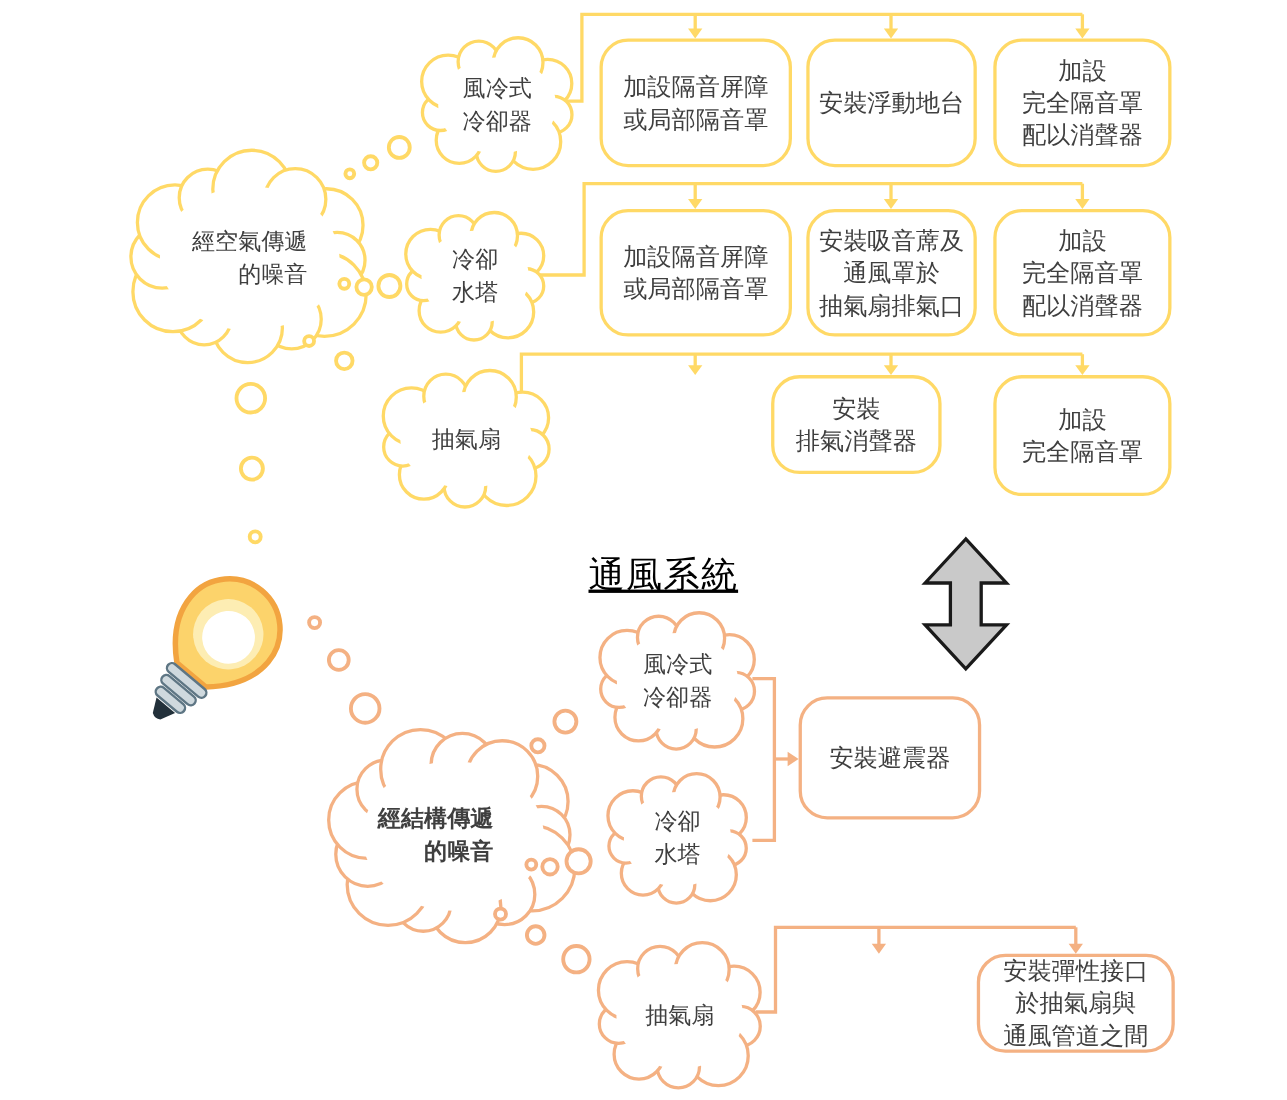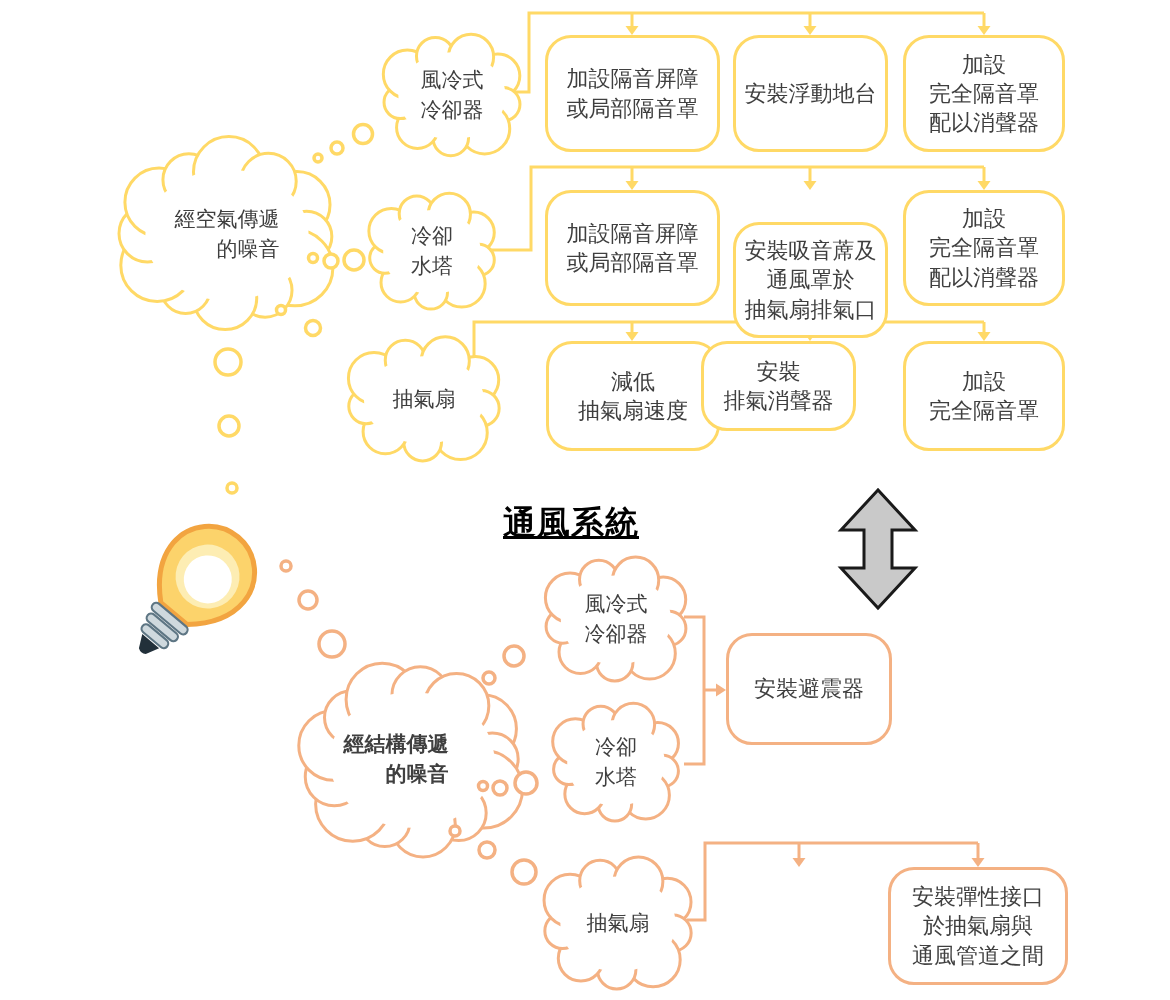--- a/index.html
+++ b/index.html
@@ -14,21 +14,21 @@
     display:flex;align-items:center;justify-content:center;
     text-align:center;white-space:pre-line;
     font-size:22px;line-height:1.32;color:#3F3F3F;
   }
   .cloud-label{
     position:absolute;display:flex;align-items:center;justify-content:center;
     text-align:right;white-space:pre-line;
     font-size:21px;line-height:1.42;color:#3F3F3F;pointer-events:none;
   }
   .title{
-    position:absolute;font-size:33px;font-weight:bold;
+    position:absolute;text-align:center;font-size:33px;font-weight:normal;
     color:#000;text-decoration:underline;letter-spacing:1px;
   }
 </style>
 </head>
 <body>
 
 <div class="stage">
 
   <svg width="1170" height="1000" viewBox="0 0 1170 1000">
     <g id="g-lines-air">
@@ -229,32 +229,30 @@
 
   <div class="mbox yellow" style="left: 545px; top: 35px; width: 175px; height: 117px; border-color: rgb(255, 217, 102); color: rgb(63, 63, 63);">加設隔音屏障
 或局部隔音罩</div>
   <div class="mbox yellow" style="left: 733px; top: 35px; width: 155px; height: 117px; border-color: rgb(255, 217, 102); color: rgb(63, 63, 63);">安裝浮動地台</div>
   <div class="mbox yellow" style="left: 903px; top: 35px; width: 162px; height: 117px; border-color: rgb(255, 217, 102); color: rgb(63, 63, 63);">加設
 完全隔音罩
 配以消聲器</div>
 
   <div class="mbox yellow" style="left: 545px; top: 190px; width: 175px; height: 116px; border-color: rgb(255, 217, 102); color: rgb(63, 63, 63);">加設隔音屏障
 或局部隔音罩</div>
-  <div class="mbox yellow" style="left: 733px; top: 190px; width: 155px; height: 116px; border-color: rgb(255, 217, 102); color: rgb(63, 63, 63); margin-top: 32px;">安裝吸音蓆及
+  <div class="mbox yellow" style="left: 733px; top: 190px; width: 155px; height: 116px; border-color: rgb(255, 217, 102); color: rgb(63, 63, 63);">安裝吸音蓆及
 通風罩於
 抽氣扇排氣口</div>
   <div class="mbox yellow" style="left: 903px; top: 190px; width: 162px; height: 116px; border-color: rgb(255, 217, 102); color: rgb(63, 63, 63);">加設
 完全隔音罩
 配以消聲器</div>
 
-  <div class="mbox yellow" style="left: 546px; top: 341px; width: 174px; height: 110px; border-color: rgb(255, 217, 102); color: rgb(63, 63, 63);">減低
-抽氣扇速度</div>
   <div class="mbox yellow" style="left: 701px; top: 341px; width: 155px; height: 90px; border-color: rgb(255, 217, 102); color: rgb(63, 63, 63);">安裝
 排氣消聲器</div>
   <div class="mbox yellow" style="left: 903px; top: 341px; width: 162px; height: 110px; border-color: rgb(255, 217, 102); color: rgb(63, 63, 63);">加設
 完全隔音罩</div>
 
   <div class="mbox orange" style="left: 726px; top: 633px; width: 166px; height: 112px; border-color: rgb(244, 177, 131); color: rgb(63, 63, 63);">安裝避震器</div>
-  <div class="mbox orange" style="left: 888px; top: 867px; width: 180px; height: 118px; border-color: rgb(244, 177, 131); color: rgb(63, 63, 63);">安裝彈性接口
+  <div class="mbox orange" style="left: 888px; top: 867px; width: 180px; height: 90px; border-color: rgb(244, 177, 131); color: rgb(63, 63, 63);">安裝彈性接口
 於抽氣扇與
 通風管道之間</div>
 
 </div>
 
 </body></html>

